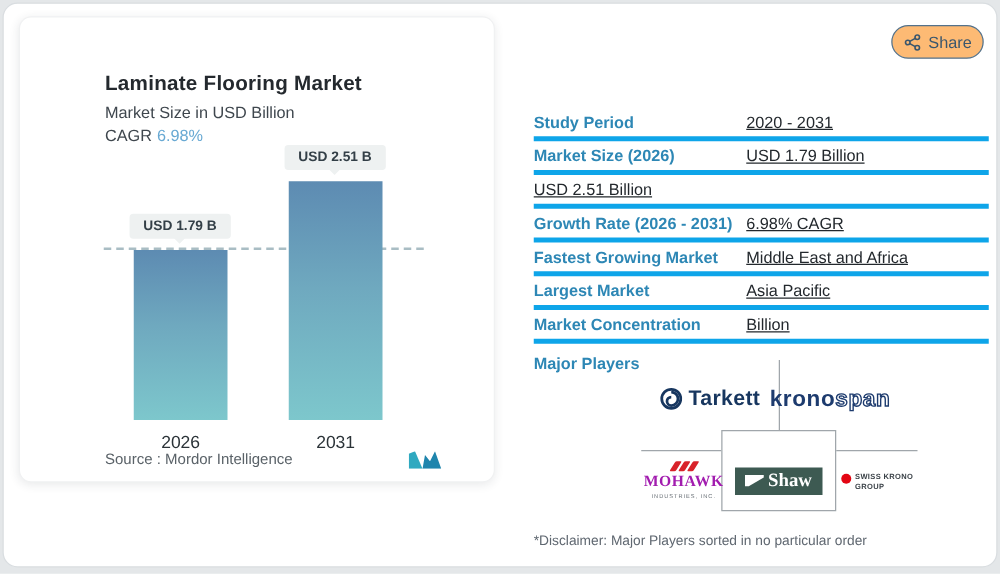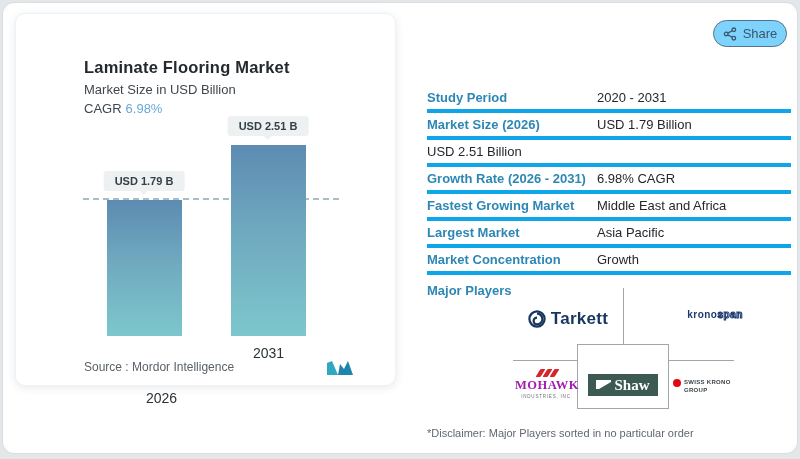--- a/index.html
+++ b/index.html
@@ -4,21 +4,21 @@
 <style>
   * { margin:0; padding:0; box-sizing:border-box; }
   html,body { width:800px; height:459px; }
   body { background:#e4e7e9; font-family:"Liberation Sans", sans-serif; position:relative; overflow:hidden; }
 
   .page { position:absolute; left:2px; top:2px; width:796px; height:452px;
           background:#ffffff; border:1px solid #d9dde0; border-radius:12px; }
 
   
   .share-btn { position:absolute; left:710px; top:17px; width:74px; height:27px;
-    background:#7dd3fc; border:1px solid #54728b; border-radius:14px;
+    background:#fdba74; border:1px solid #54728b; border-radius:14px;
     display:flex; align-items:center; justify-content:center; gap:6px;
     color:#3a566d; font-size:13px; cursor:pointer; font-family:"Liberation Sans",sans-serif; }
 
   
   .chart-card { position:absolute; left:12px; top:10px; width:381px; height:373px;
     background:#fff; border-radius:10px; border:1px solid #f0f1f2;
     box-shadow:0 2px 8px rgba(40,50,60,.10); }
   .cc-title { position:absolute; left:68px; top:44px; font-size:16.5px; font-weight:bold; color:#24292e; letter-spacing:.2px; }
   .cc-sub   { position:absolute; left:68px; top:68px; font-size:13px; color:#3f474e; }
   .cc-cagr  { position:absolute; left:68px; top:87px; font-size:13px; color:#3f474e; }
@@ -32,47 +32,47 @@
           border-top:2px dashed #a9bdc4; }
 
   .pill { position:absolute; transform:translateX(-50%);
     background:#eef1f1; color:#333f47; font-size:11px; font-weight:bold;
     padding:4px 11px; border-radius:3px; white-space:nowrap; }
   .pill::after { content:""; position:absolute; left:50%; bottom:-4px; transform:translateX(-50%);
     border-left:5px solid transparent; border-right:5px solid transparent; border-top:5px solid #eef1f1; }
   .pill0 { left:128px; }  .pill1 { left:252px; }
 
   .xlab { position:absolute; top:331px; width:75px; text-align:center; font-size:14px; color:#2b3338; }
-  .x0 { left:108px;margin-top:45px; } .x1 { left:215px; }
+  .x0 { left:91px; } .x1 { left:215px; }
 
   .source-row { position:absolute; left:68px; bottom:9px; right:20px; height:18px;
     font-size:12px; color:#5a6268; display:flex; align-items:center; }
   .source-row .logo-m { position:absolute; right:22px; bottom:1px; }
 
   
   .ov-title { position:absolute; left:426px; top:47px; font-size:15px; color:#333c47; }
   .ov-table { position:absolute; left:424px; top:83px; width:364px; }
   .ov-row { height:27px; display:flex; align-items:center; border-bottom:4px solid #0ea5e9; }
   .ov-row .lbl { width:170px; font-size:13px; font-weight:bold; color:#2d87b5; }
-  .ov-row .val { font-size:13px; color:#23282d; }
+  .ov-row .val { font-size:13px; color:#23282d;text-decoration:underline; }
   .mp-label { position:absolute; left:424px; top:280px; font-size:13px; font-weight:bold; color:#2d87b5; }
 
   
   .gridline { position:absolute; background:#a0a6ab; }
   .vline1 { left:620px; top:285px; width:1px; height:56px; }
   .hline-l { left:510px; top:357px; width:64px; height:1px; }
   .hline-r { left:666px; top:357px; width:65px; height:1px; }
   .shaw-box { position:absolute; left:574px; top:341px; width:92px; height:65px;
     border:1px solid #a0a6ab; background:#fff; }
 
   .logo-tarkett { position:absolute; left:513px; top:303px; width:104px; height:26px;
     display:flex; align-items:center; justify-content:center; gap:5px;
     color:#17365f; font-size:17px; font-weight:bold; letter-spacing:.3px; }
-  .logo-krono { position:absolute; left:660px; top:306px; width:104px; text-align:center;
-    font-size:10px; font-weight:bold; color:#1d3b6e; letter-spacing:.5px; white-space:nowrap; }
+  .logo-krono { position:absolute; left:609px; top:306px; width:104px; text-align:center;
+    font-size:18px; font-weight:bold; color:#1d3b6e; letter-spacing:.5px; white-space:nowrap; }
   .logo-krono .outline { color:#ffffff; -webkit-text-stroke:1.1px #1d3b6e; }
 
   .logo-mohawk { position:absolute; left:505px; top:366px; width:78px; text-align:center; }
   .mh-chev { display:flex; justify-content:center; gap:2px; margin-bottom:1px; }
   .mh-chev i { display:block; width:5px; height:8px; background:#d8232a; transform:skewX(-32deg); border-radius:1px; }
   .mh-name { font-family:"Liberation Serif",serif; font-weight:bold; font-size:12.5px; color:#a21caf; letter-spacing:.5px; }
   .mh-sub  { font-size:4.5px; color:#6b7278; letter-spacing:.8px; margin-top:1px; }
 
   .logo-shaw { position:absolute; left:585px; top:371px; width:70px; height:22px;
     background:#3d5a52; display:flex; align-items:center; justify-content:center; gap:2px;
@@ -148,21 +148,21 @@
     <div class="ov-row">
       <div class="lbl">Fastest Growing Market</div>
       <div class="val">Middle East and Africa</div>
     </div>
     <div class="ov-row">
       <div class="lbl">Largest Market</div>
       <div class="val">Asia Pacific</div>
     </div>
     <div class="ov-row">
       <div class="lbl">Market Concentration</div>
-      <div class="val">Growth</div>
+      <div class="val">Billion</div>
     </div>
   </div>
 
   <div class="mp-label">Major Players</div>
 
   <div>
     <div class="gridline vline1"></div>
     <div class="shaw-box"></div>
     <div class="gridline hline-l"></div>
     <div class="gridline hline-r"></div>

